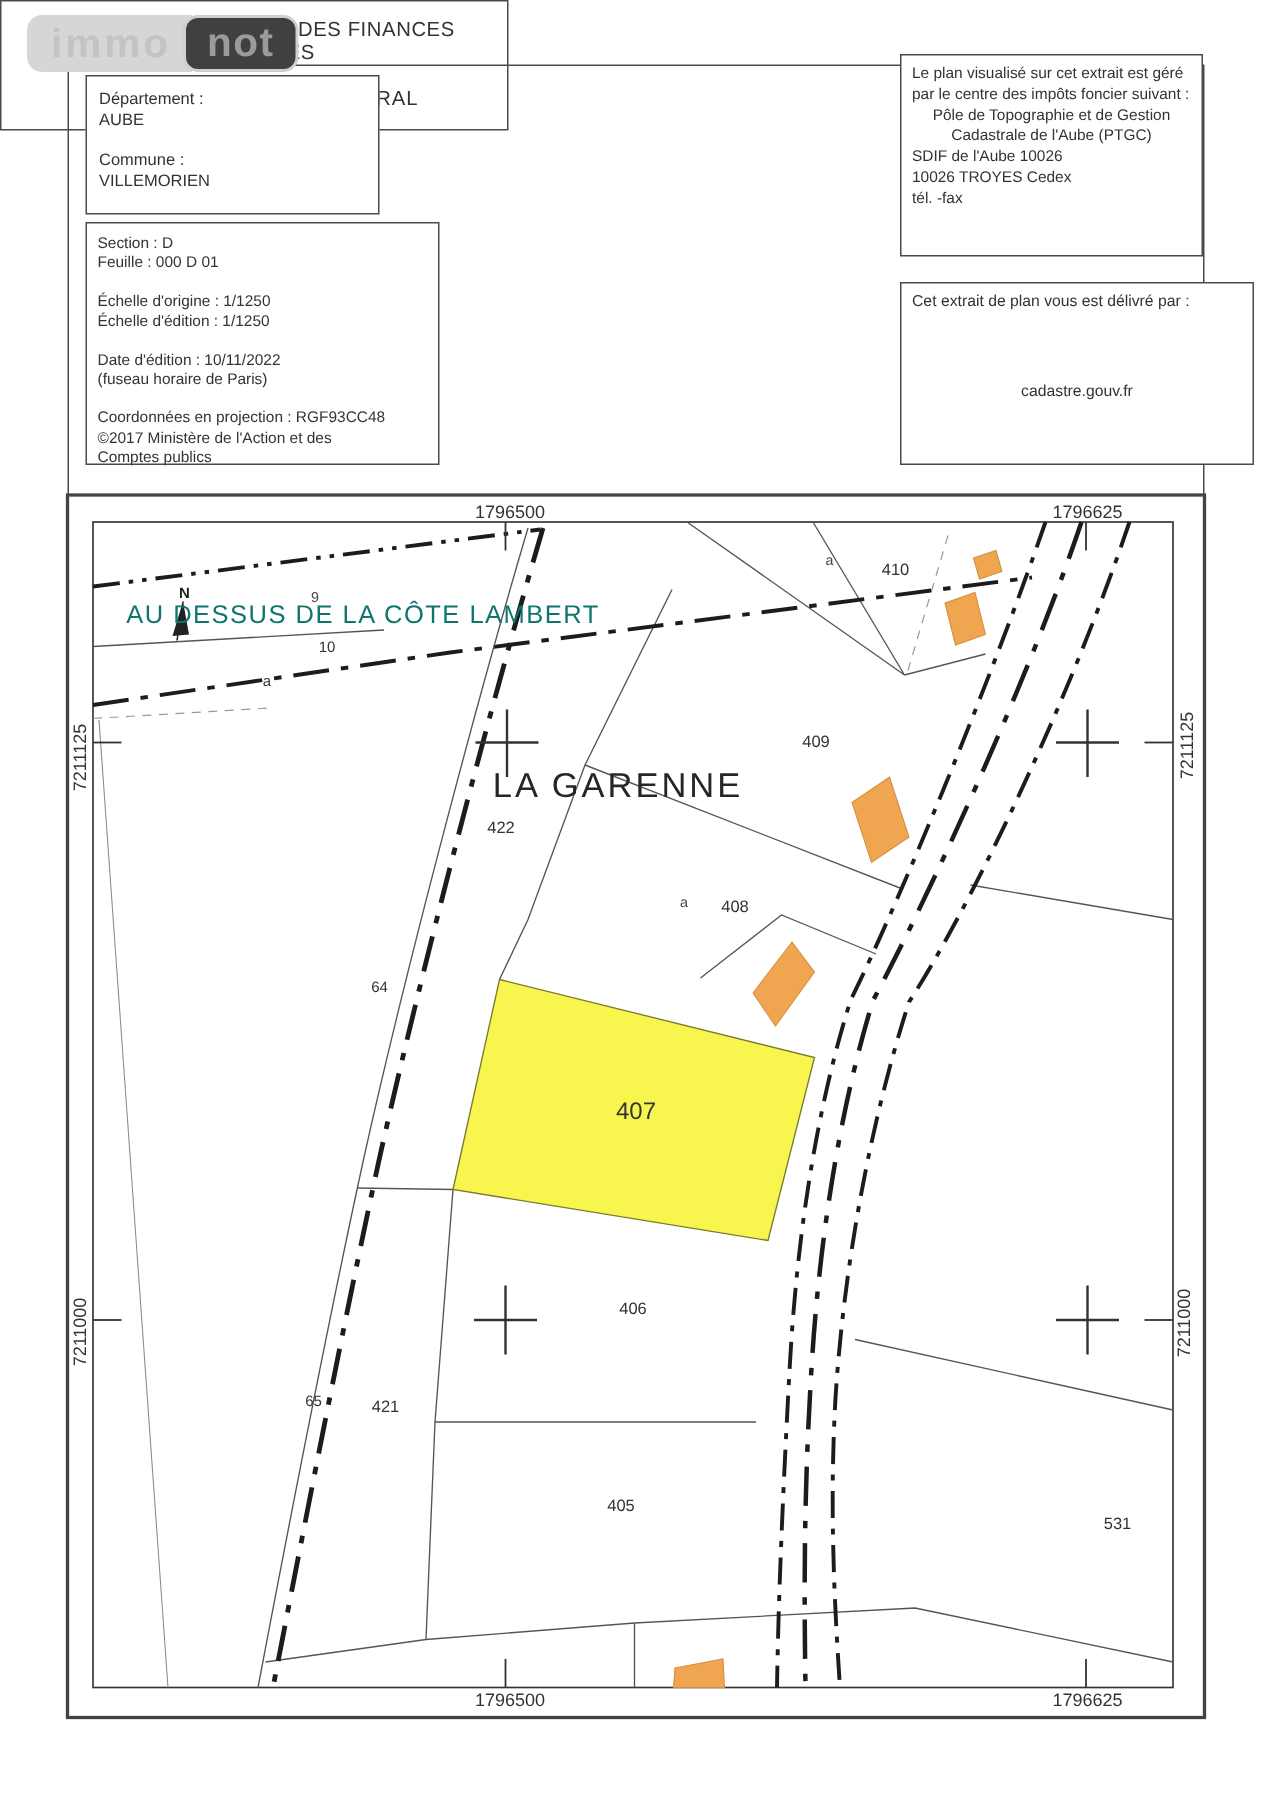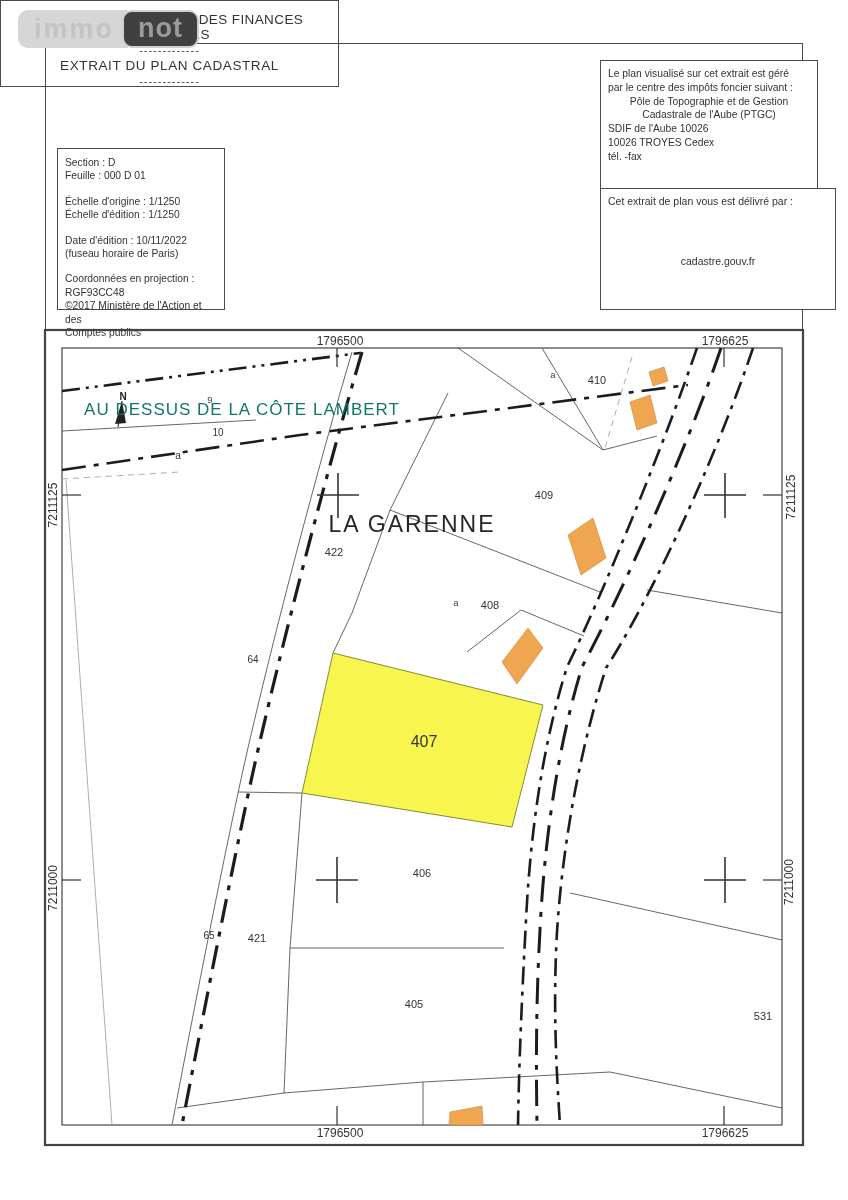--- a/index.html
+++ b/index.html
@@ -16,26 +16,26 @@
     padding:3px 14px 3px 16px; line-height:32px;
   }
   #logo .pill-not{
     background:#404040; color:#9b9b9b; border:2px solid #cfcfcf; border-radius:10px;
     font-size:27px; font-weight:bold; letter-spacing:1px;
     padding:1px 14px; line-height:30px; margin-left:-6px;
   }
   
   .hbox { position:absolute; border:1px solid #4a4a4a; background:#fff; font-size:11px; color:#333; }
   #box-dept { left:57px; top:50px; width:196px; height:93px; padding:8px 8px; line-height:14px; }
-  #box-sect { left:57px; top:148px; width:168px; height:162px; padding:7px 7px; font-size:10.3px; line-height:13.4px; }
+  #box-sect { left:57px; top:148px; width:236px; height:162px; padding:7px 7px; font-size:10.3px; line-height:13.4px; }
   #box-title { left:258px; top:43px; width:339px; height:87px; border:1px solid #4a4a4a; text-align:center; padding-top:11px; }
   #box-title .t1 { font-size:13.5px; letter-spacing:.4px; color:#333; }
   #box-title .dash { font-size:11px; letter-spacing:1px; color:#444; line-height:16px; }
   #box-title .t2 { font-size:13.5px; letter-spacing:.6px; color:#333; }
-  #box-mgr { left:600px; top:60px; width:218px; height:135px; padding:6px 7px; font-size:10.3px; line-height:13.8px; }
+  #box-mgr { left:600px; top:36px; width:202px; height:135px; padding:6px 7px; font-size:10.3px; line-height:13.8px; }
   #box-mgr .c { text-align:center; }
   #box-del { left:600px; top:188px; width:236px; height:122px; padding:6px 7px; font-size:10.5px; }
   #box-del .val { text-align:center; margin-top:48px; }
   
   #frame { position:absolute; left:45px; top:43px; width:758px; height:1102px;
            border:1.5px solid #4a4a4a; }
   
   #map-svg { position:absolute; left:0; top:0; }
   .mlabel { position:absolute; font-size:11px; color:#333; white-space:nowrap;
             transform:translate(-50%,-50%); z-index:3; }
@@ -53,20 +53,27 @@
 
 <div id="page">
 
   <div id="logo">
     <span class="pill-immo">immo</span>
     <span class="pill-not">not</span>
   </div>
 
   <div id="frame"></div>
 
+  <div class="hbox" id="box-dept">
+    <div>Département :</div>
+    <div>AUBE</div>
+    <div style="height:13px"></div>
+    <div>Commune :</div>
+    <div>VILLEMORIEN</div>
+  </div>
 
   <div class="hbox" id="box-sect">
     <div>Section : D</div>
     <div>Feuille : 000 D 01</div>
     <div style="height:12px"></div>
     <div>Échelle d'origine : 1/1250</div>
     <div>Échelle d'édition : 1/1250</div>
     <div style="height:12px"></div>
     <div>Date d'édition : 10/11/2022</div>
     <div>(fuseau horaire de Paris)</div>
@@ -200,15 +207,15 @@
   <span class="mlabel tiny" style="left:553px; top:374px;">a</span>
   <span class="mlabel" style="left:597px; top:380px;">410</span>
   <span class="mlabel tiny" style="left:456px; top:602px;">a</span>
   <span class="mlabel" style="left:490px; top:605px;">408</span>
   <span class="mlabel num12" style="left:424px; top:742px;">407</span>
   <span class="mlabel" style="left:422px; top:873px;">406</span>
   <span class="mlabel num10" style="left:253px; top:659px;">64</span>
   <span class="mlabel num10" style="left:209px; top:935px;">65</span>
   <span class="mlabel" style="left:257px; top:938px;">421</span>
   <span class="mlabel" style="left:414px; top:1004px;">405</span>
-  <span class="mlabel" style="left:744px; top:1016px;padding-left:38px;">531</span>
+  <span class="mlabel" style="left:726px; top:1016px;padding-left:38px;">531</span>
 
 </div>
 
 </body></html>

